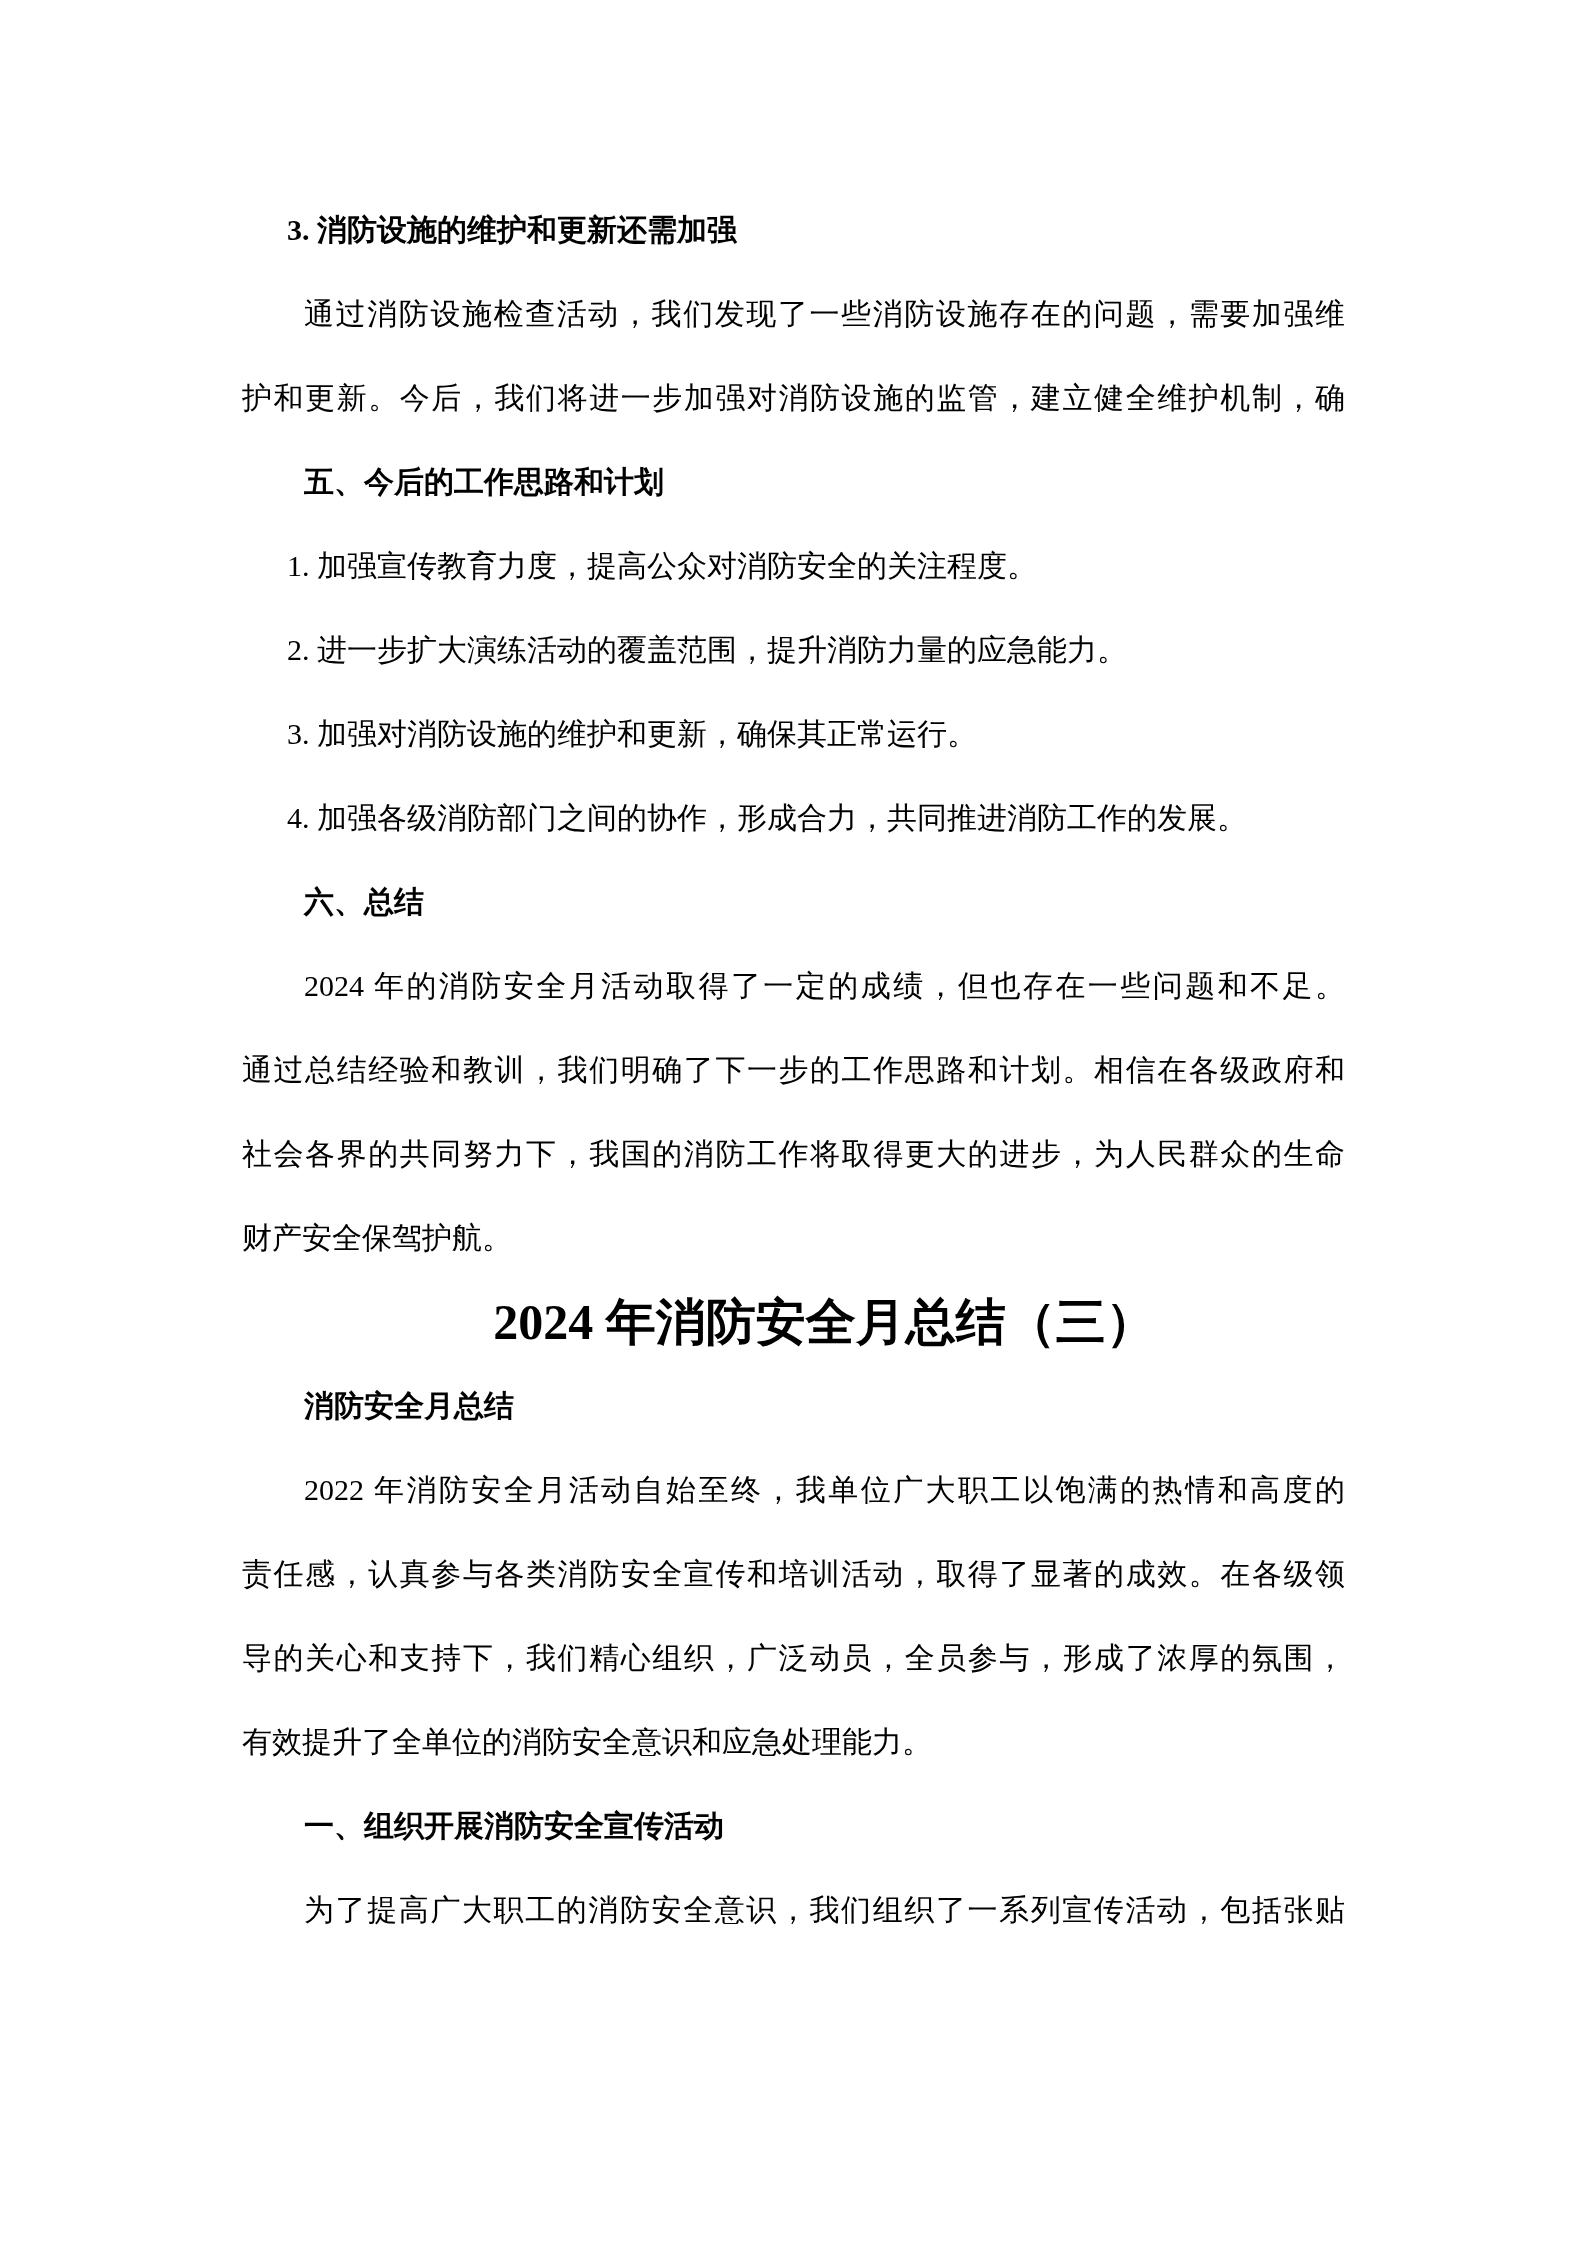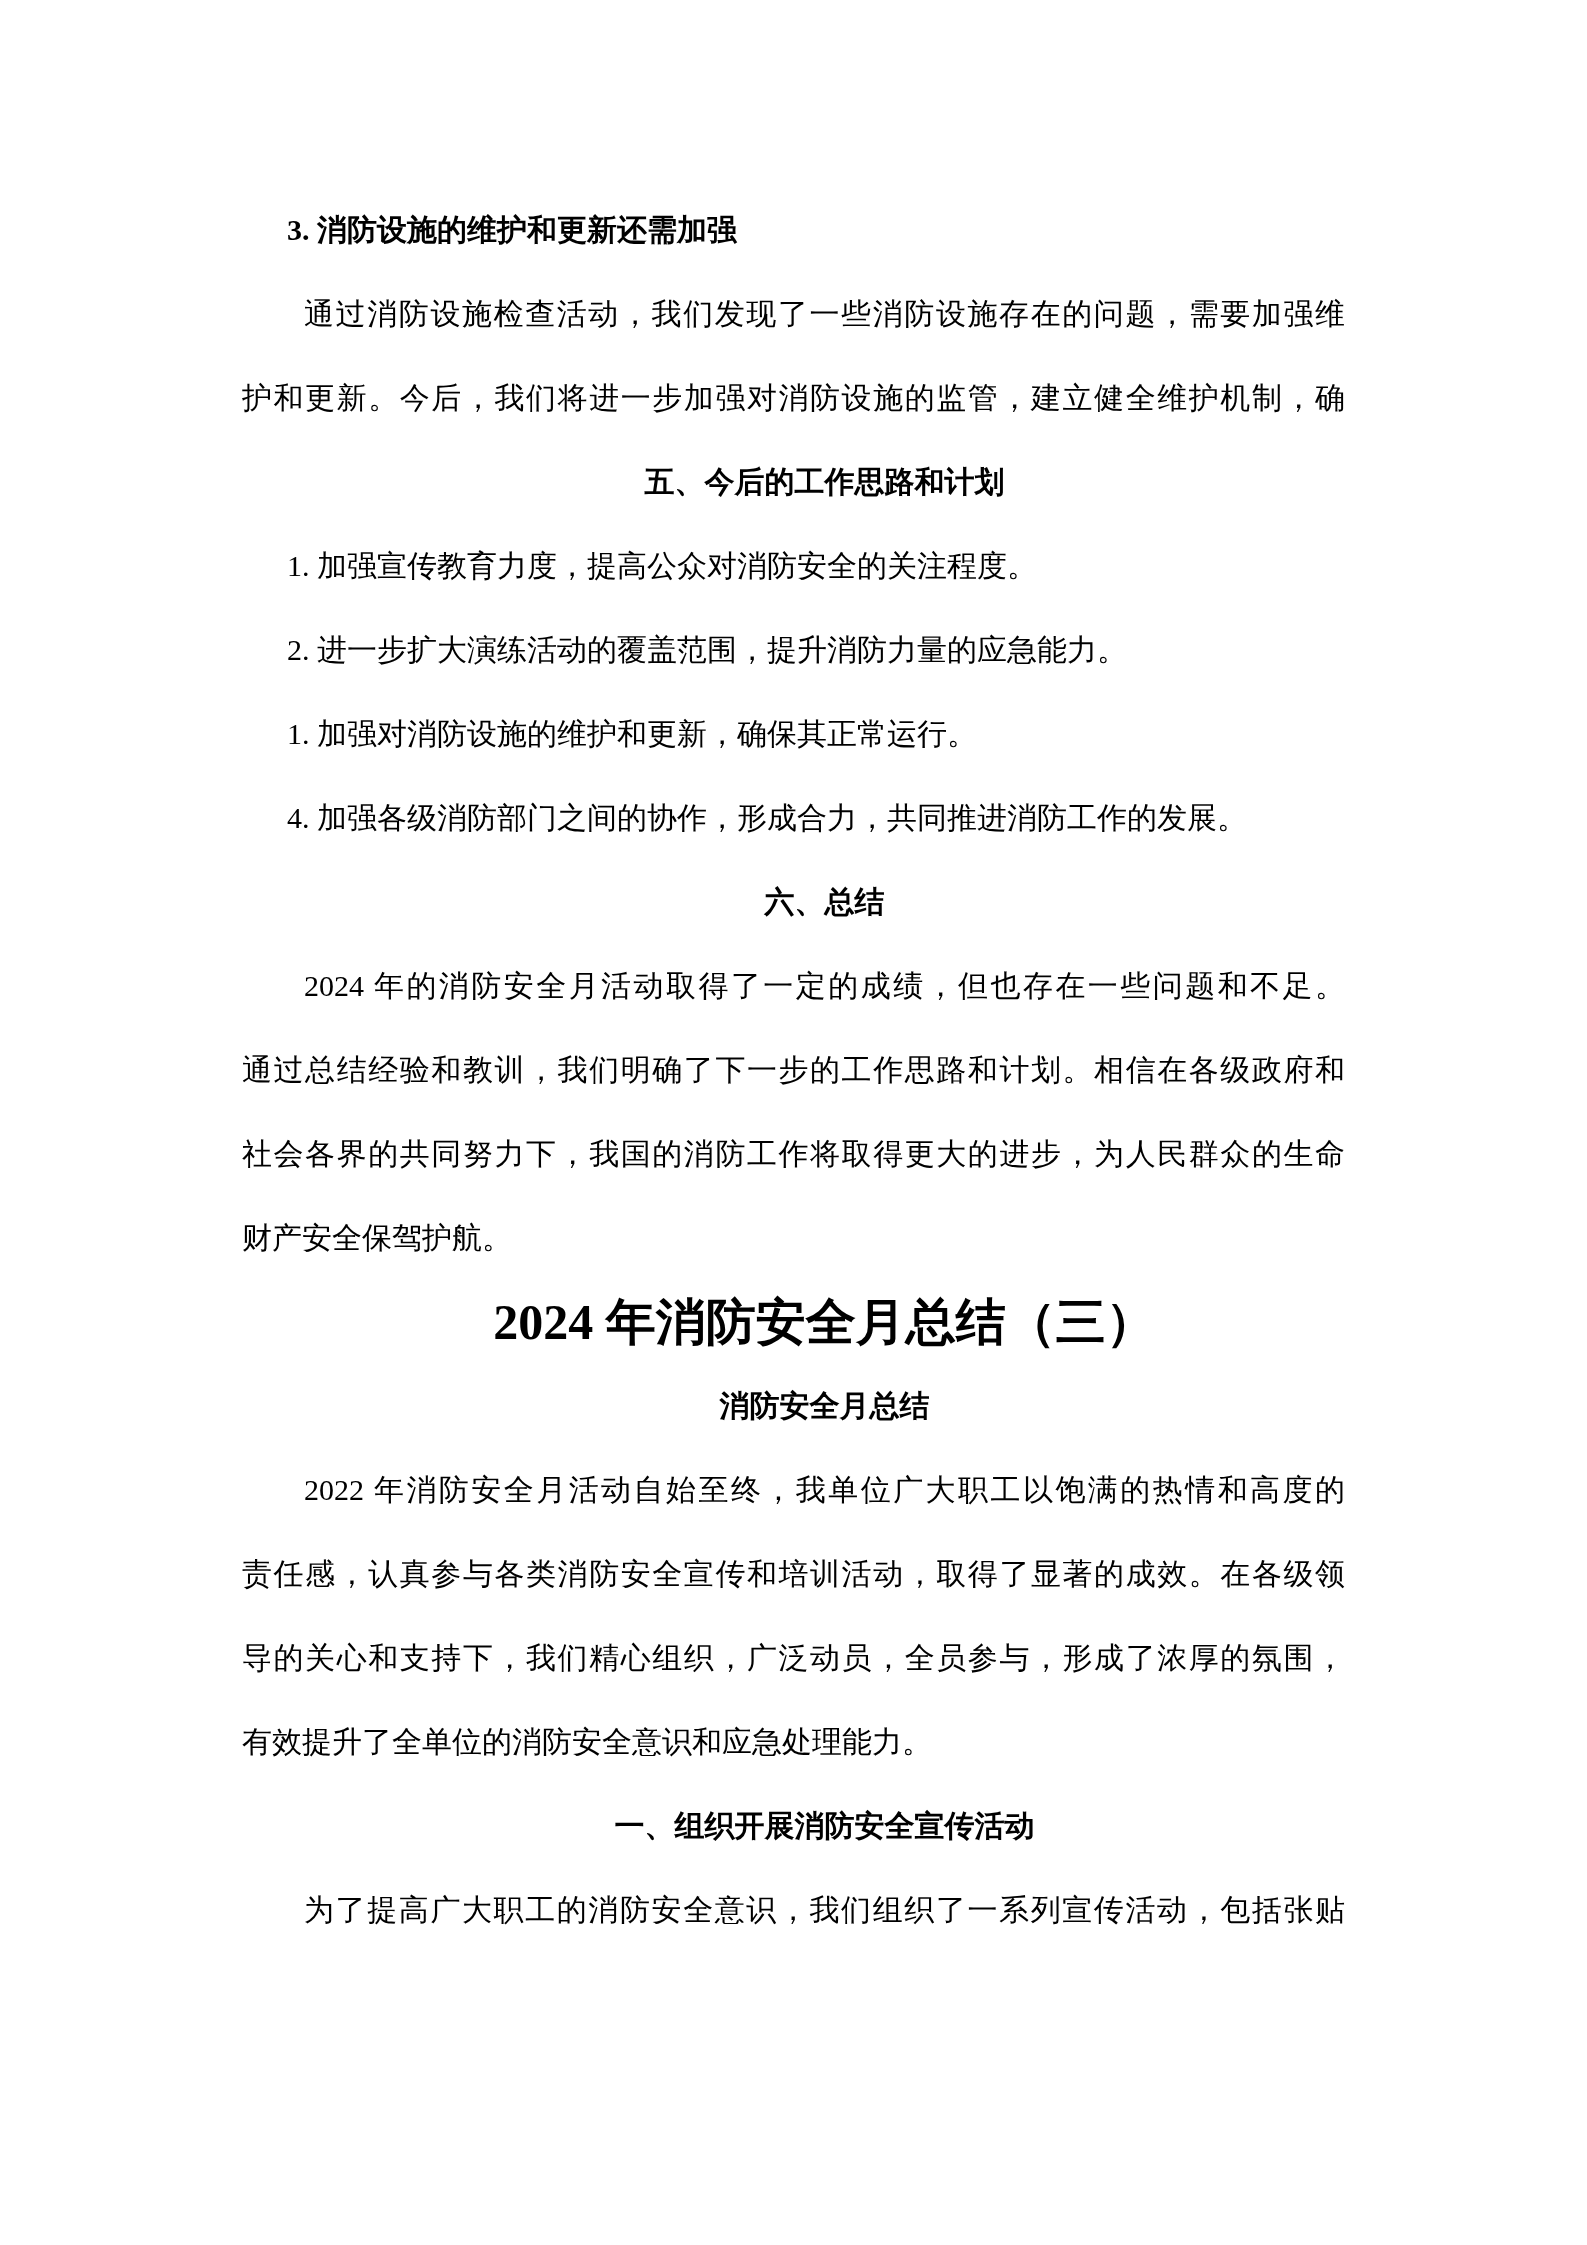--- a/index.html
+++ b/index.html
@@ -27,21 +27,20 @@
     line-height: 84px;
     font-size: 30px;
     white-space: normal;
     text-align: left;
   }
   .line.bold {
     font-weight: bold;
   }
   .line.ind-cjk {
     text-indent: 62px;
-    text-align: center;
   }
   .line.ind-num {
     text-indent: 45px;
   }
   .line.fill {
     text-align: justify;
     text-align-last: justify;
     text-justify: inter-character;
   }
   .line.title {
@@ -57,21 +56,21 @@
 <body>
 
 <div class="page">
   <div class="doc">
       <div class="line bold ind-num">3. 消防设施的维护和更新还需加强</div>
       <div class="line ind-cjk fill">通过消防设施检查活动，我们发现了一些消防设施存在的问题，需要加强维</div>
       <div class="line fill">护和更新。今后，我们将进一步加强对消防设施的监管，建立健全维护机制，确</div>
       <div class="line bold ind-cjk">五、今后的工作思路和计划</div>
       <div class="line ind-num">1. 加强宣传教育力度，提高公众对消防安全的关注程度。</div>
       <div class="line ind-num">2. 进一步扩大演练活动的覆盖范围，提升消防力量的应急能力。</div>
-      <div class="line ind-num">1. 加强对消防设施的维护和更新，确保其正常运行。</div>
+      <div class="line ind-num">3. 加强对消防设施的维护和更新，确保其正常运行。</div>
       <div class="line ind-num">4. 加强各级消防部门之间的协作，形成合力，共同推进消防工作的发展。</div>
       <div class="line bold ind-cjk">六、总结</div>
       <div class="line ind-cjk fill">2024 年的消防安全月活动取得了一定的成绩，但也存在一些问题和不足。</div>
       <div class="line fill">通过总结经验和教训，我们明确了下一步的工作思路和计划。相信在各级政府和</div>
       <div class="line fill">社会各界的共同努力下，我国的消防工作将取得更大的进步，为人民群众的生命</div>
       <div class="line">财产安全保驾护航。</div>
       <div class="line title">2024 年消防安全月总结（三）</div>
       <div class="line bold ind-cjk">消防安全月总结</div>
       <div class="line ind-cjk fill">2022 年消防安全月活动自始至终，我单位广大职工以饱满的热情和高度的</div>
       <div class="line fill">责任感，认真参与各类消防安全宣传和培训活动，取得了显著的成效。在各级领</div>

